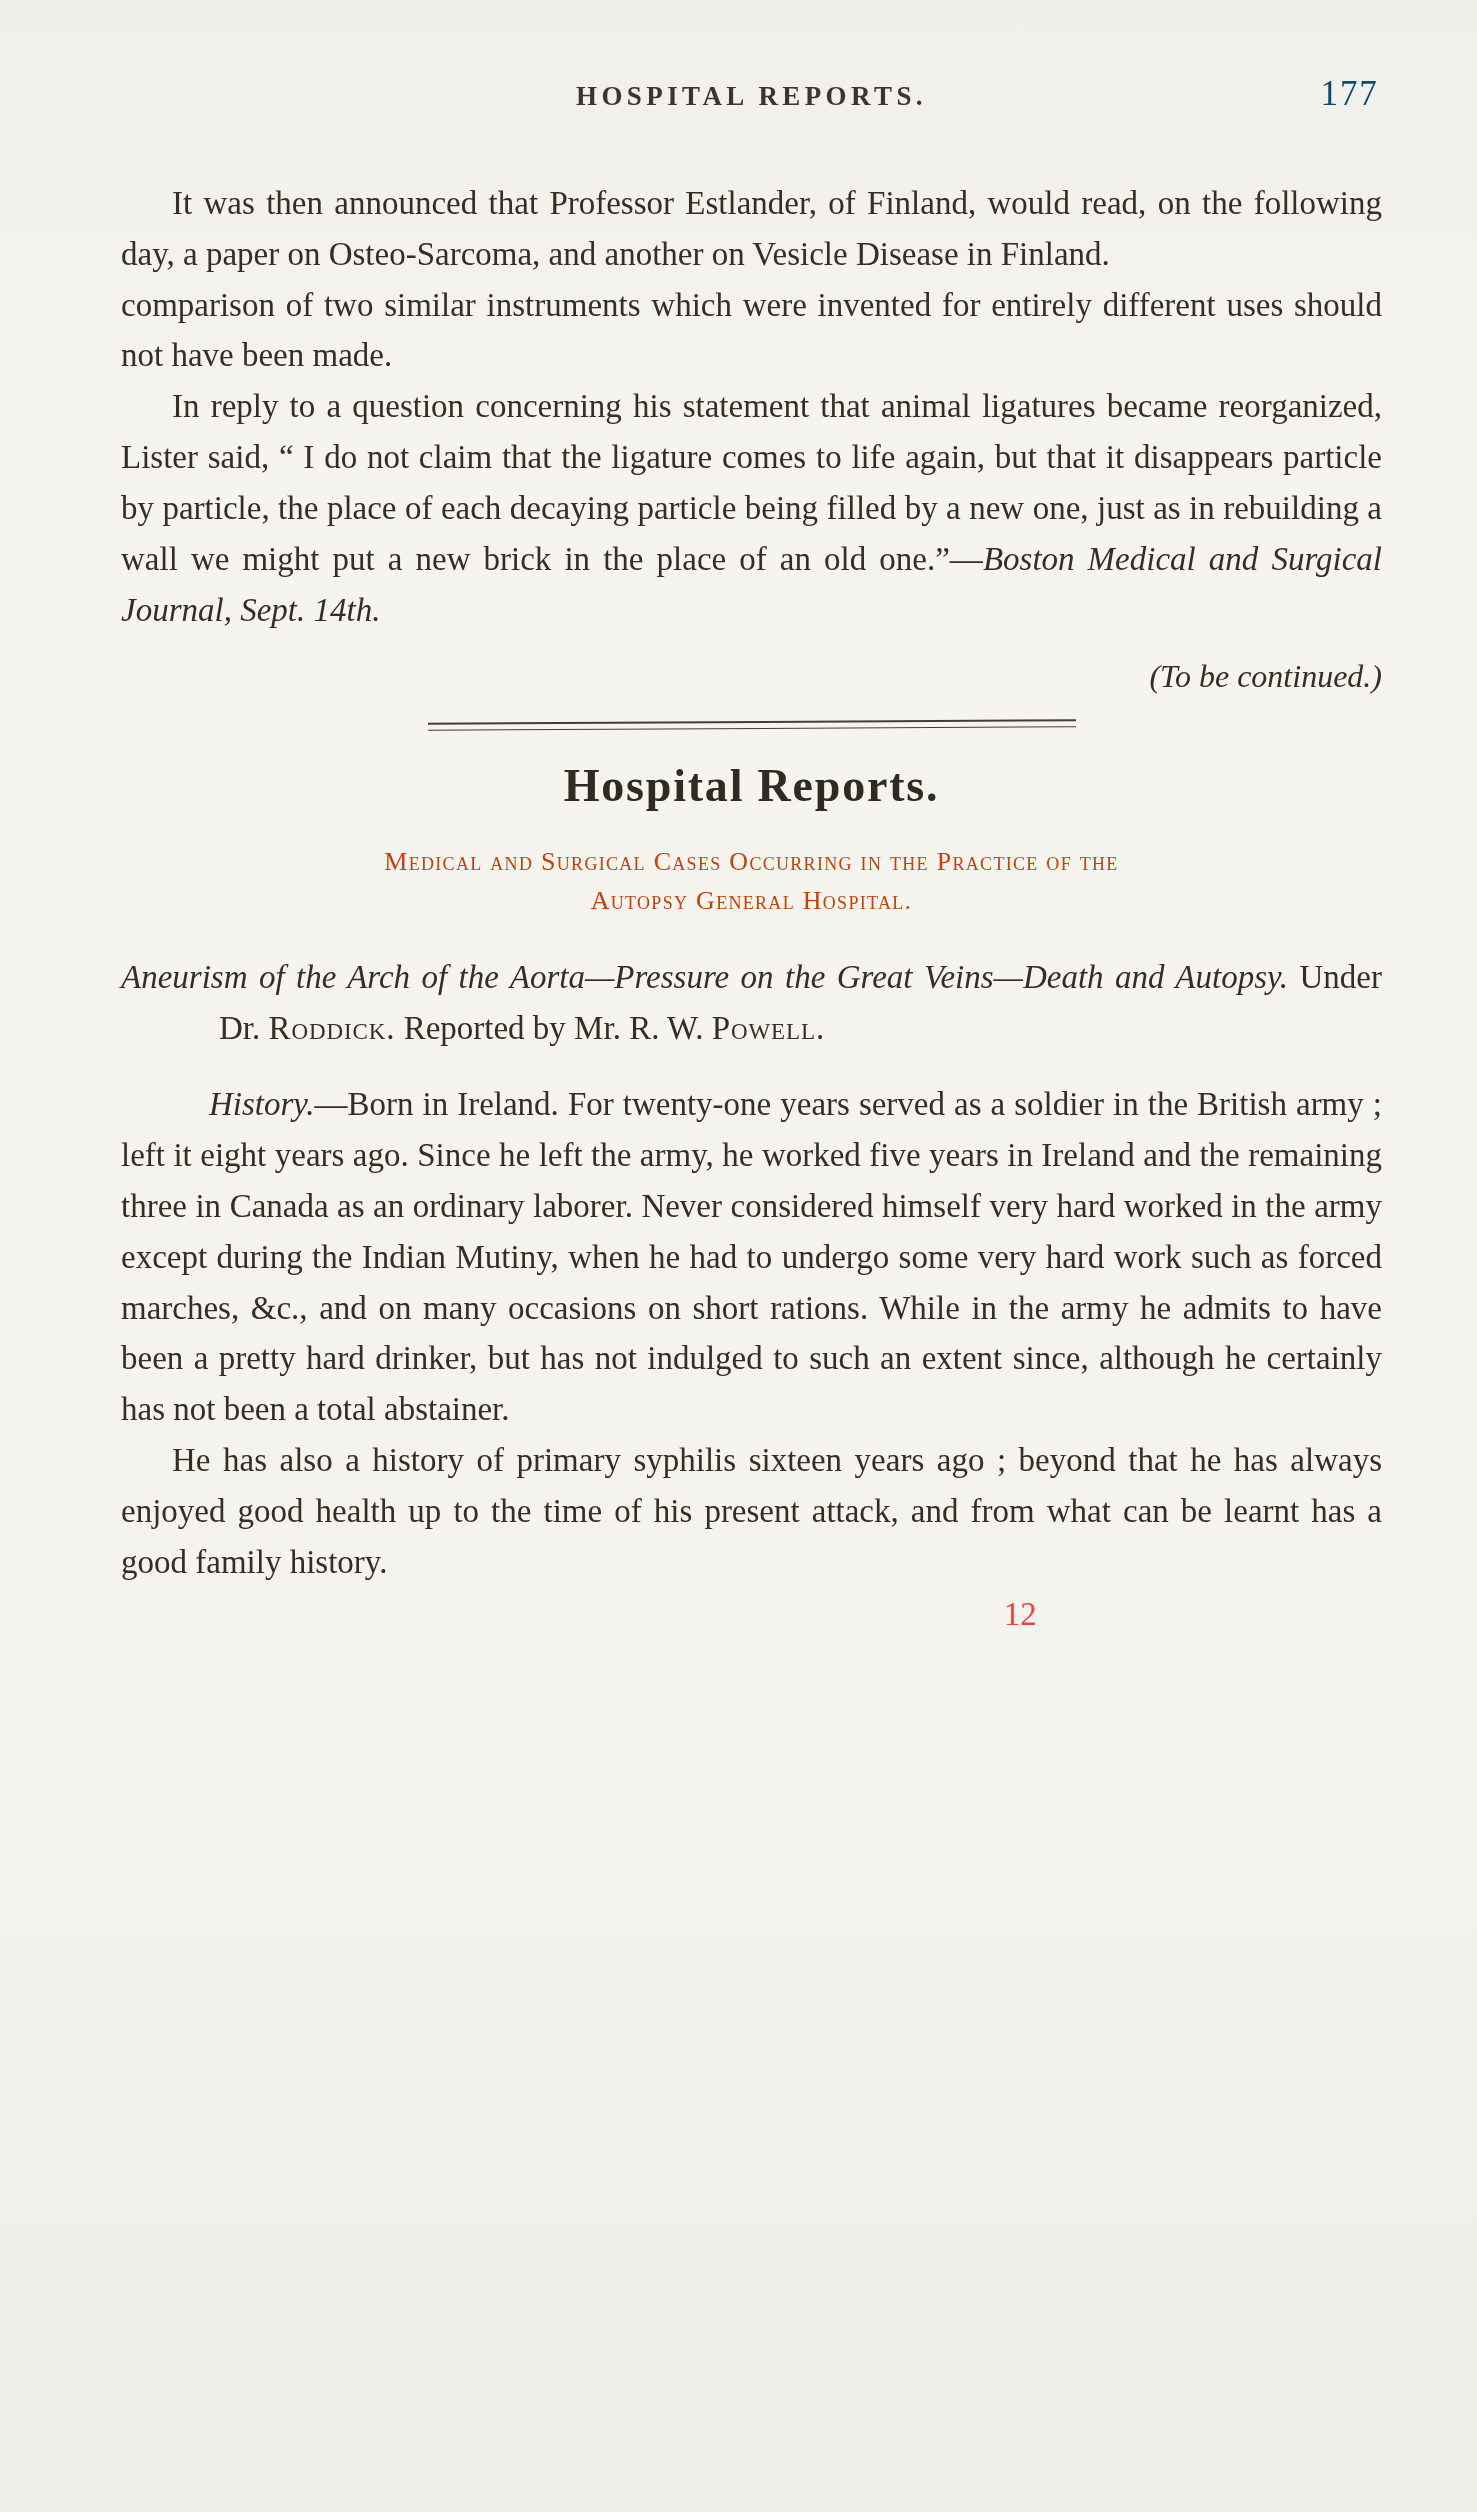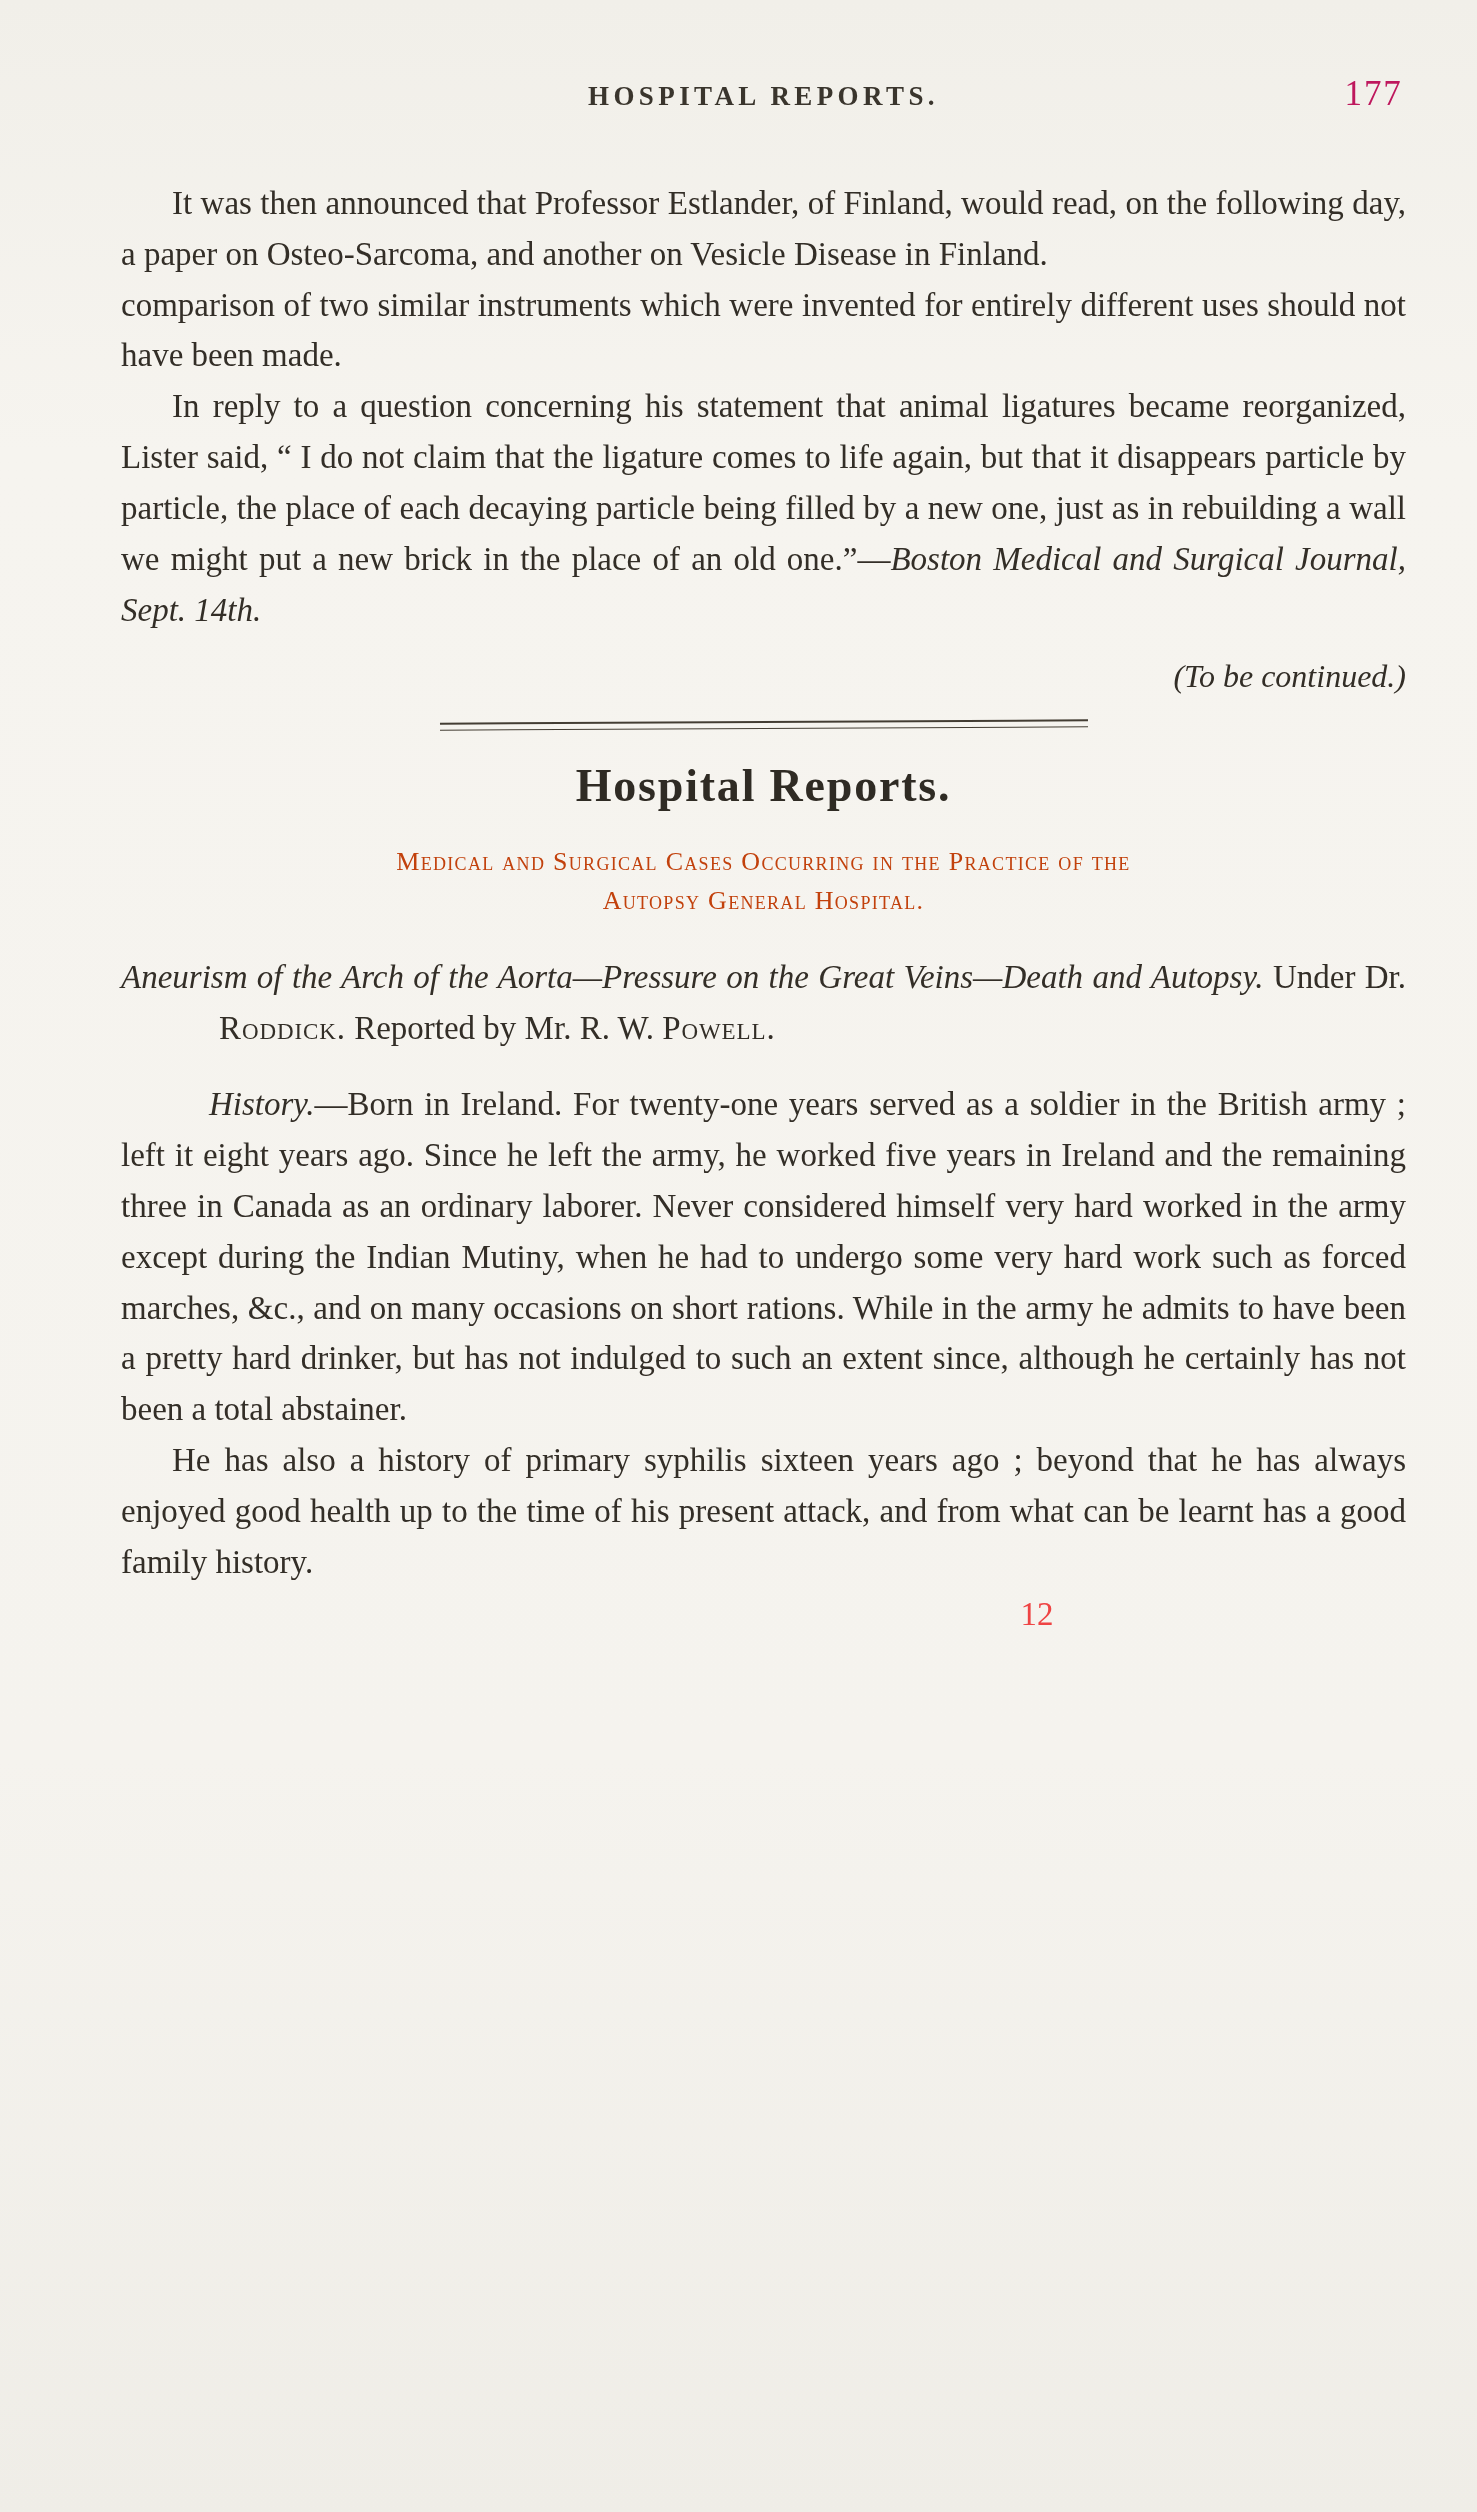--- a/index.html
+++ b/index.html
@@ -10,21 +10,21 @@
     font-family: "Liberation Serif", "DejaVu Serif", serif;
     background: linear-gradient(180deg, #f1efe9 0%, #f6f4ef 18%, #f5f3ee 70%, #efede7 100%);
     color: #332e27;
     overflow: hidden;
   }
 
   .page {
     position: relative;
     width: 100%;
     height: 100%;
-    padding: 81px 72px 0 121px;
+    padding: 81px 96px 0 121px;
   }
 
   
   .running-header {
     position: relative;
     text-align: center;
     margin-bottom: 51px;
     height: 46px;
   }
   .rh-title {
@@ -32,21 +32,21 @@
     letter-spacing: 4.4px;
     font-weight: bold;
     color: #3a352d;
   }
   .rh-page {
     position: absolute;
     right: 3.5px;
     top: -7px;
     font-size: 35px;
     letter-spacing: 1.8px;
-    color: #be185d;
+    color: #0c4a6e;
   }
 
   
   .body-text {
     font-size: 33px;
     line-height: 1.54;
     text-align: justify;
     text-indent: 51px;
     color: #332e27;
   }

